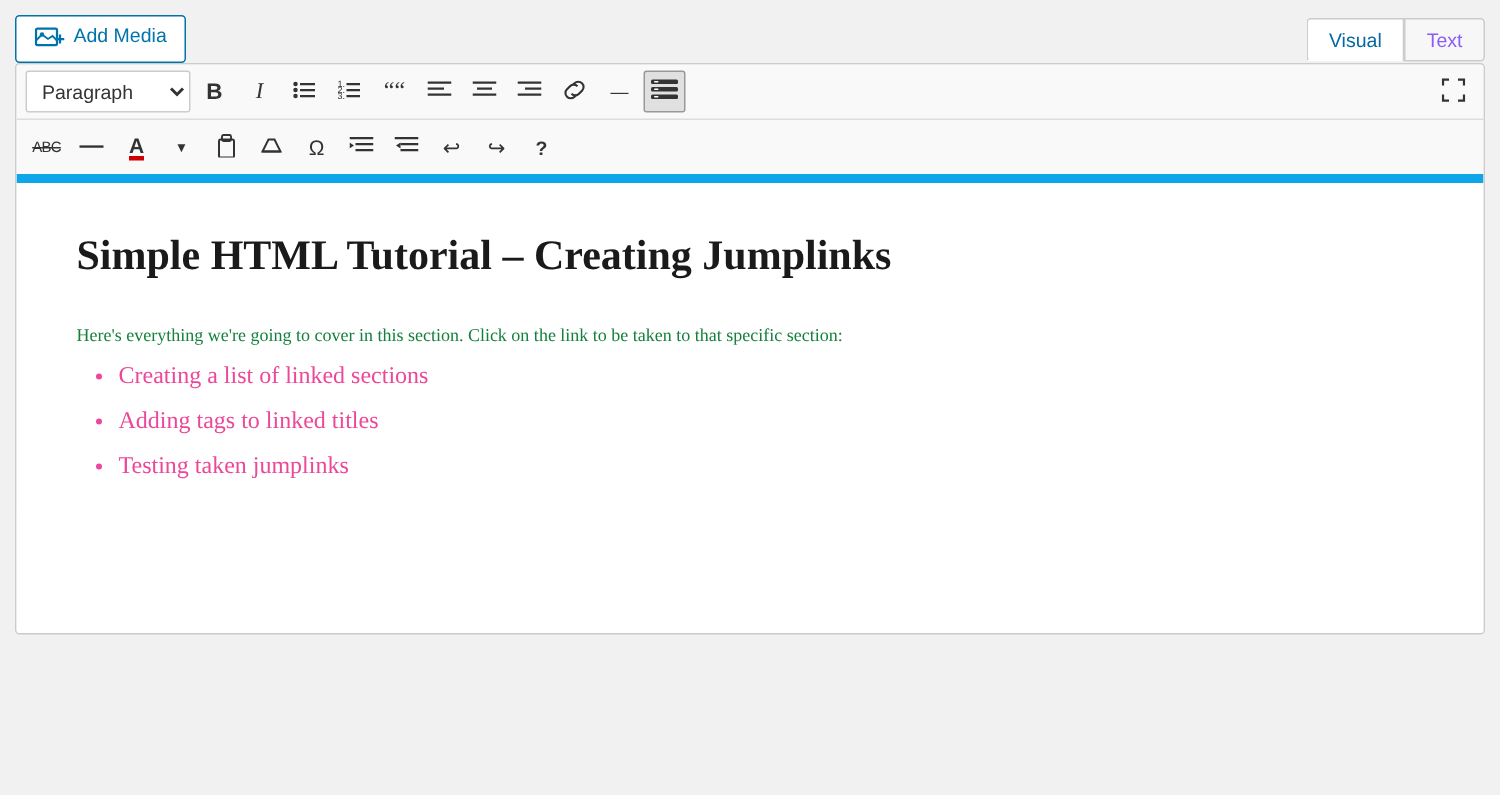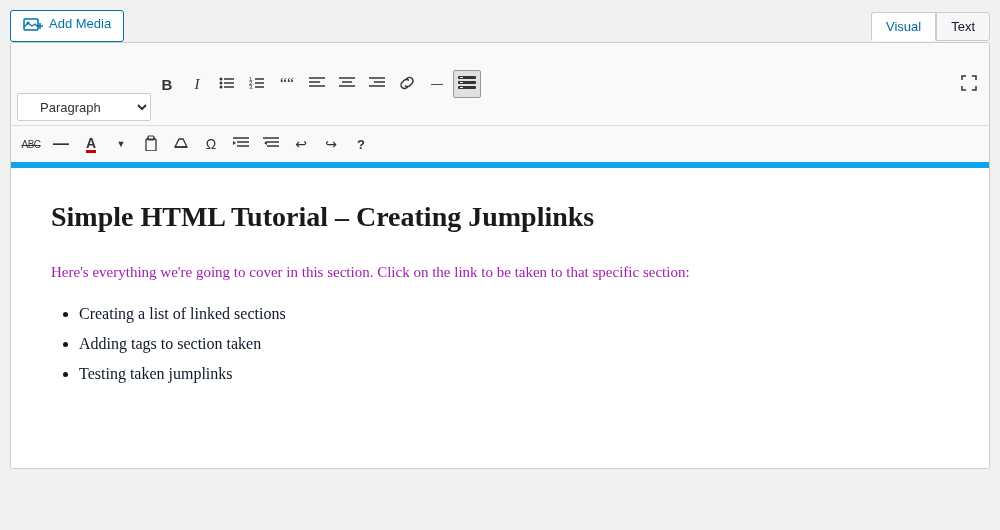--- a/index.html
+++ b/index.html
@@ -40,21 +40,21 @@
     .view-tabs {
       display: flex;
       gap: 0;
     }
     .view-tab {
       padding: 6px 14px;
       border: 1px solid #ccc;
       background: #f7f7f7;
       cursor: pointer;
       font-size: 13px;
-      color: #0f172a;
+      color: #8b5cf6;
     }
     .view-tab.active {
       background: #fff;
       border-bottom: 1px solid #fff;
       color: #0369a1;
     }
     .view-tab:first-child { border-radius: 3px 0 0 3px; }
     .view-tab:last-child { border-radius: 0 3px 3px 0; }
     .editor-container {
       border: 1px solid #ccc;
@@ -90,52 +90,51 @@
     }
     .toolbar-btn.active {
       border-color: #999;
       background: #e0e0e0;
     }
     .paragraph-select {
       height: 28px;
       border: 1px solid #ccc;
       background: #fff;
       font-size: 13px;
-      padding: 0 18px;
+      padding: 0 6px;
       cursor: pointer;
       border-radius: 2px;
       color: #333;
       min-width: 110px;
-      margin-top: 46px;
     }
     .editor-content {
       padding: 30px 48px 40px 40px;
       min-height: 300px;
       background: #fff;
     }
     .content-heading {
       font-family: Georgia, "Times New Roman", serif;
       font-size: 28px;
       font-weight: bold;
       color: #1a1a1a;
       line-height: 1.35;
       margin-bottom: 24px;
     }
     .content-para {
       font-family: Georgia, "Times New Roman", serif;
-      font-size: 15px;
+      font-size: 12px;
       line-height: 1.65;
-      color: #a21caf;
-      margin-bottom: 16px;
+      color: #15803d;
+      margin-bottom: 4px;
     }
     .content-list {
       font-family: Georgia, "Times New Roman", serif;
       font-size: 16px;
       line-height: 1.65;
-      color: #0f172a;
+      color: #ec4899;
       padding-left: 28px;
       list-style-type: disc;
     }
     .content-list li {
       margin-bottom: 4px;
     }
   </style>
 </head>
 <body>
 
@@ -333,18 +332,18 @@
       <button class="toolbar-btn" title="Keyboard shortcuts">
         <span style="font-weight:bold;font-size:13px;">?</span>
       </button>
     </div>
 
     <div class="editor-content">
       <h2 class="content-heading">Simple HTML Tutorial – Creating Jumplinks</h2>
       <p class="content-para">Here's everything we're going to cover in this section. Click on the link to be taken to that specific section:</p>
       <ul class="content-list">
         <li>Creating a list of linked sections</li>
-        <li>Adding tags to section taken</li>
+        <li>Adding tags to linked titles</li>
         <li>Testing taken jumplinks</li>
       </ul>
     </div>
   </div>
 </div>
 
 </body></html>

